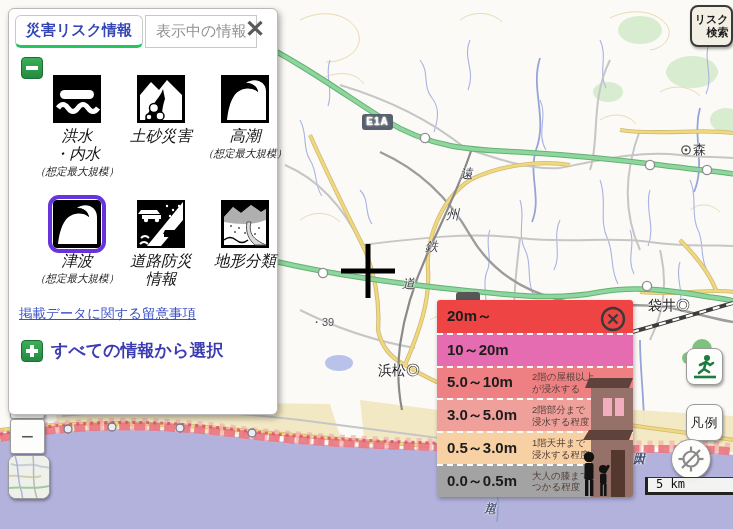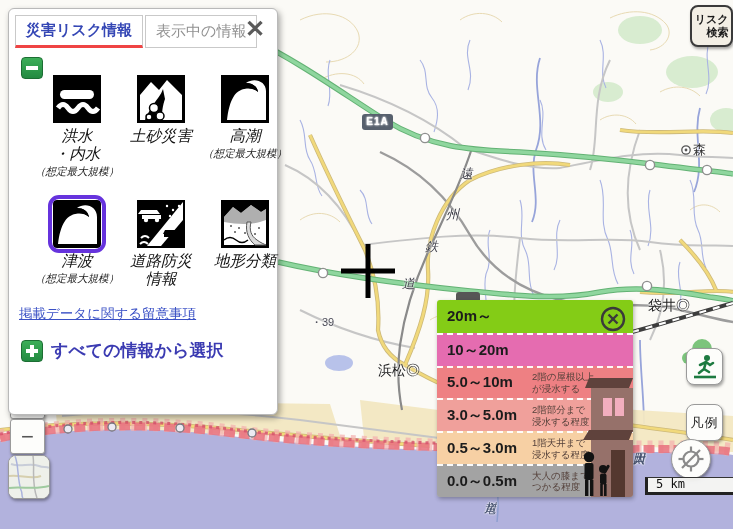--- a/index.html
+++ b/index.html
@@ -15,21 +15,21 @@
   .rail-ch{font-family:"DejaVu Serif",serif;font-style:italic;color:#3c3c46;font-size:13px;}
   #e1a-shield{position:absolute;left:362px;top:114px;width:31px;height:16px;background:#57606d;border-radius:3px;
     color:#fff;font-size:10px;font-weight:bold;text-align:center;line-height:16px;z-index:2;letter-spacing:1px;}
   #spot39{font-size:11px;color:#4a4a55;}
 
   
   #panel{position:absolute;left:8px;top:8px;width:268px;height:405px;background:#fff;border:1px solid #b9b9b9;
     border-radius:6px;box-shadow:2px 3px 6px rgba(0,0,0,.35);z-index:10;}
   #tabbar{position:absolute;left:6px;top:6px;right:6px;height:33px;display:flex;align-items:stretch;}
   .tab{border:1px solid #c9c9c9;background:#fff;padding:0 10px;font-size:15px;display:flex;align-items:center;cursor:pointer;}
-  .tab.active{color:#3547b5;border-bottom:3px solid #ef4444;font-weight:bold;}
+  .tab.active{color:#3547b5;border-bottom:3px solid #22c55e;font-weight:bold;border-radius:6px;}
   .tab.inactive{color:#909090;margin-left:2px;}
   #panel-close{position:absolute;right:10px;top:9px;width:24px;height:24px;color:#5a5a5a;font-size:24px;font-weight:bold;
     line-height:22px;text-align:center;cursor:pointer;}
   .sec-head{position:absolute;left:12px;display:flex;align-items:center;gap:8px;}
   .pm-box{width:20px;height:20px;border-radius:4px;background:linear-gradient(#3cae58,#238a41);border:1px solid #1c6e33;
     position:relative;flex:0 0 auto;}
   .pm-box::before{content:"";position:absolute;left:4px;top:8px;width:12px;height:4px;background:#fff;}
   .pm-box.plus::after{content:"";position:absolute;left:8px;top:4px;width:4px;height:12px;background:#fff;}
   .sec-title{font-size:17px;font-weight:bold;color:#3b3bb2;}
   .dt-grid{position:absolute;left:26px;right:4px;display:grid;grid-template-columns:84px 84px 84px;}
@@ -38,21 +38,21 @@
   .dt-iconbox.selected{outline:4px solid #6633dd;outline-offset:1px;border-radius:6px;}
   .dt-label{margin-top:4px;font-size:15.5px;color:#111;text-align:center;line-height:1.15;white-space:pre-line;}
   .dt-sub{margin-top:2px;font-size:10.5px;color:#222;white-space:nowrap;}
   #notice-link{position:absolute;left:10px;top:296px;font-size:13.5px;color:#3a50c5;text-decoration:underline;cursor:pointer;}
 
   
   #legend{position:absolute;left:437px;top:300px;width:196px;height:197px;z-index:9;box-shadow:1px 2px 4px rgba(0,0,0,.3);
     border-radius:3px;overflow:hidden;}
   .lg-row{position:relative;height:32.8px;box-sizing:border-box;display:flex;align-items:center;}
   .lg-row + .lg-row{border-top:2px dashed rgba(255,255,255,.95);}
-  .lg0{background:#84cc16;}.lg1{background:#e56cb0;}.lg2{background:#ee8083;align-items:center;}
+  .lg0{background:#ef4444;}.lg1{background:#e56cb0;}.lg2{background:#ee8083;align-items:center;}
   .lg3{background:#f0a09b;}.lg4{background:#f7d0a4;}.lg5{background:#a3a3a3;}
   .lg-range{font-size:15px;font-weight:bold;color:#1c1c1c;margin-left:10px;width:85px;flex:0 0 auto;}
   .lg-desc{font-size:9.5px;color:#54403a;line-height:1.25;white-space:pre-line;}
   #legend-close{position:absolute;right:7px;top:6px;width:26px;height:26px;cursor:pointer;z-index:3;}
   #legend-art{position:absolute;right:0;top:72px;width:56px;height:125px;z-index:2;pointer-events:none;}
   #legend-handle{position:absolute;left:456px;top:292px;width:24px;height:12px;background:#565656;border-radius:3px;z-index:8;}
 
   
   .ctl-btn{position:absolute;background:#fdfdfb;border:1px solid #9a9a9a;border-radius:8px;
     box-shadow:1px 2px 3px rgba(0,0,0,.35);z-index:11;cursor:pointer;display:flex;align-items:center;justify-content:center;}

